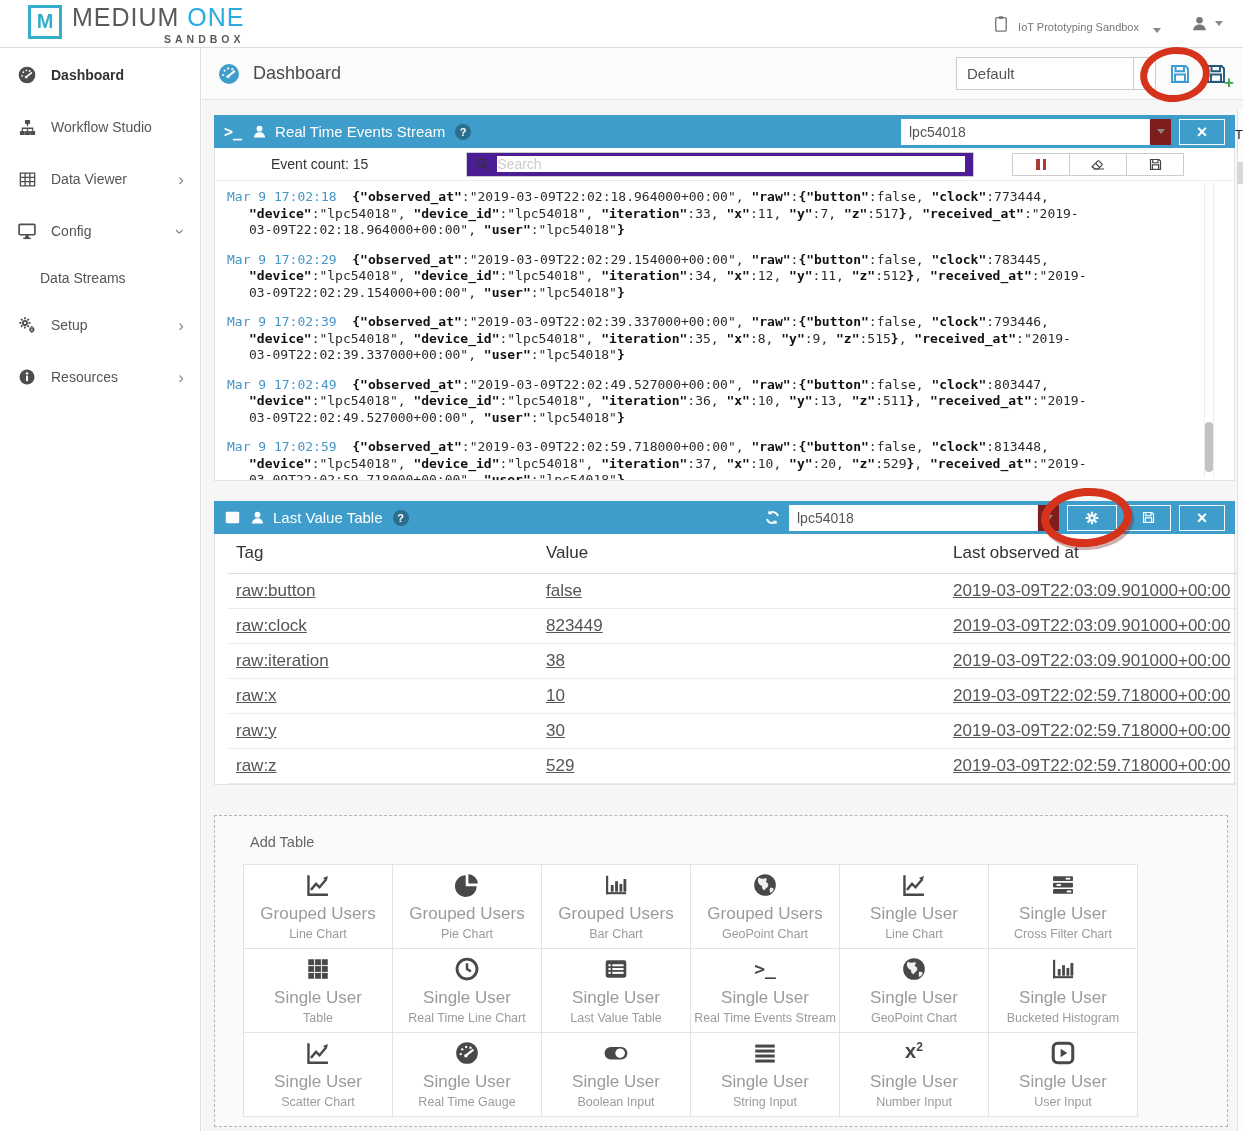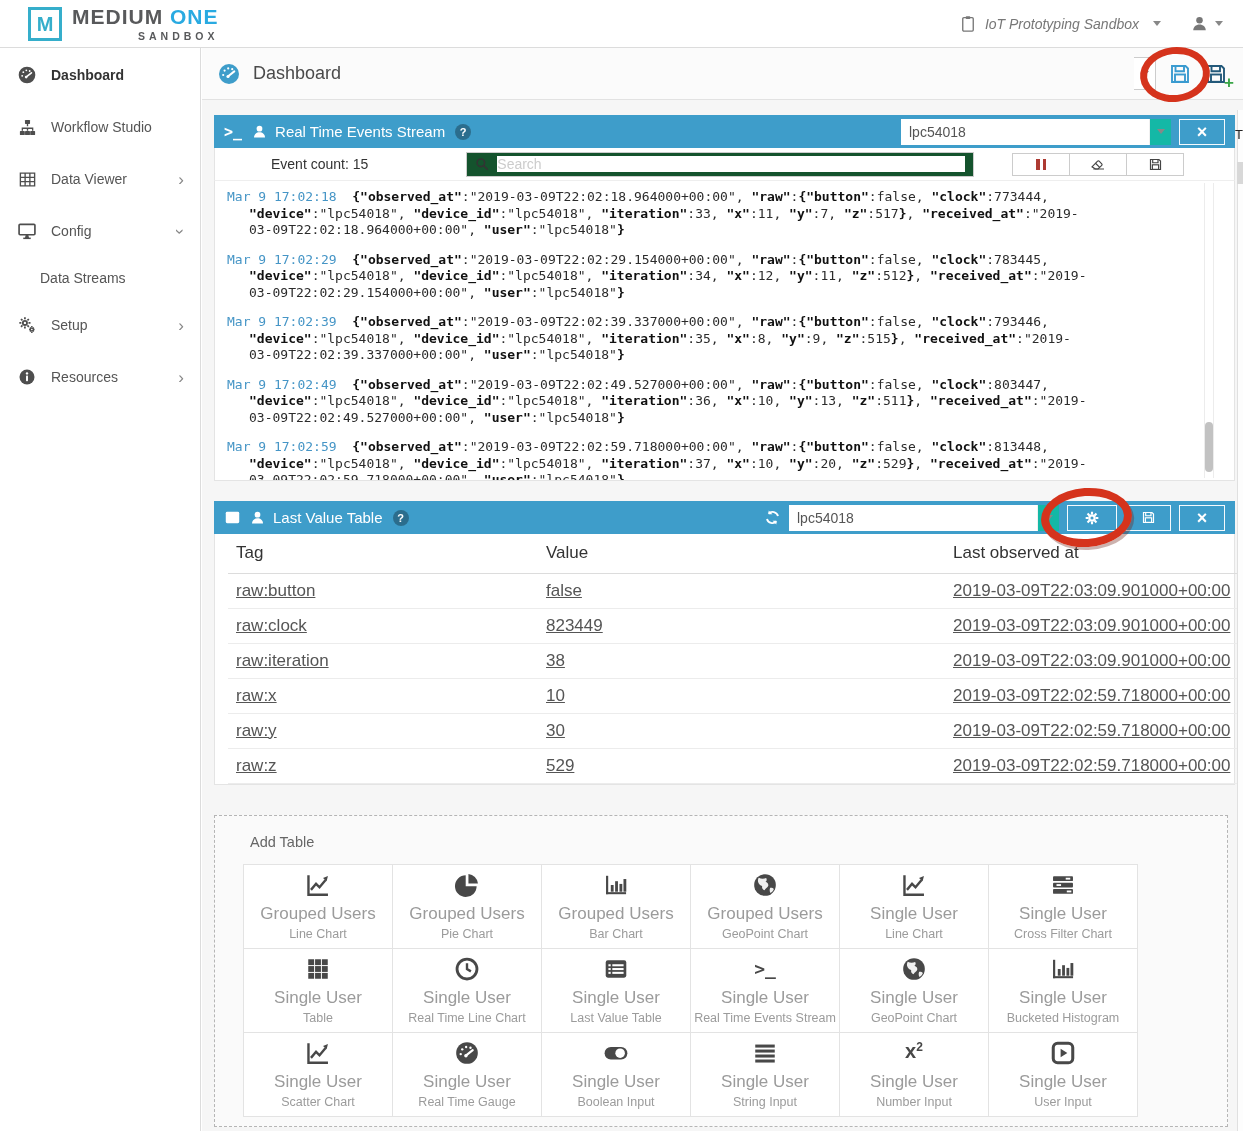--- a/index.html
+++ b/index.html
@@ -7,25 +7,25 @@
   body { font-family:"Liberation Sans", sans-serif; background:#fff; position:relative; color:#555; }
   svg.ic { display:block; }
 
   
   #top-header { position:absolute; top:0; left:0; right:0; height:48px; background:#fff;
     border-bottom:1px solid #dcdcdc; display:flex; align-items:center; z-index:6; }
   #logo { display:flex; align-items:flex-start; margin-left:28px; }
   .logo-square { width:34px; height:34px; border:3px solid #35aecb; display:flex; align-items:center;
     justify-content:center; color:#35aecb; font-weight:bold; font-size:20px; margin-top:2px; }
   .brand-text { margin-left:10px; }
-  .brand-line1 { font-size:21px; color:#58595b; letter-spacing:1px;font-weight:bold; }
+  .brand-line1 { font-size:25px; color:#58595b; letter-spacing:1px; }
   .brand-line1 .one { color:#29aae1; }
   .brand-sub { font-size:10.5px; color:#58595b; letter-spacing:4px; text-align:right; font-weight:bold; margin-top:1px; }
   .top-right { margin-left:auto; margin-right:20px; display:flex; align-items:center; gap:30px; color:#777; }
-  .workspace { display:flex; align-items:center; gap:8px; font-size:14px;font-style:italic; }
+  .workspace { display:flex; align-items:flex-end; gap:8px; font-size:11px; }
   .user-menu { display:flex; align-items:center; gap:7px; }
   .caret { display:inline-block; width:0; height:0; border-left:4.5px solid transparent;
     border-right:4.5px solid transparent; border-top:5.5px solid #888; }
 
   
   #sidebar { position:absolute; top:48px; left:0; width:201px; bottom:0; background:#fff;
     border-right:1px solid #dcdcdc; padding-top:1px; }
   .side-item { height:52px; display:flex; align-items:center; padding:0 14px; color:#555;
     font-size:14px; position:relative; cursor:pointer; }
   .side-item .ibox { width:26px; display:flex; justify-content:center; color:#4e4e4e; }
@@ -50,37 +50,37 @@
   .saveplus-plus { position:absolute; right:-6px; bottom:-7px; color:#3aa648; font-weight:bold; font-size:17px; }
 
   
   .widget { margin:0 8px 0 12px; }
   .widget-header { height:33px; background:#3e9dca; display:flex; align-items:center; padding:0 10px; color:#fff; }
   .wh-term { font-family:"DejaVu Sans Mono",monospace; font-weight:bold; font-size:15px; margin-right:10px; }
   .wh-title { font-size:15px; margin-left:8px; }
   .help-badge { width:16px; height:16px; border-radius:50%; background:rgba(0,0,0,0.3); color:#fff;
     font-size:11px; font-weight:bold; display:flex; align-items:center; justify-content:center; margin-left:10px; }
   .wh-right { margin-left:auto; display:flex; align-items:center; }
-  .wh-input-wrap { display:flex; align-items:center; background:#14b8a6; height:26px; }
+  .wh-input-wrap { display:flex; align-items:center; background:#7f1d1d; height:26px; }
   .wh-input { width:248px; height:26px; border:none; outline:none; padding:0 8px; font-size:14px; color:#555;
     font-family:"Liberation Sans",sans-serif; }
   .wh-input-caret { width:22px; height:26px; display:flex; align-items:center; justify-content:center;
     border-left:1px solid #f0f0f0; cursor:pointer; }
   .wh-btn { min-width:46px; height:26px; border:1.5px solid rgba(255,255,255,0.95); background:transparent;
     color:#fff; display:flex; align-items:center; justify-content:center; margin-left:8px; cursor:pointer; }
   .wh-btn .x { font-size:18px; font-weight:bold; line-height:1; }
   .wh-refresh { margin-right:8px; color:#fff; }
 
   
   #stream-widget { margin-top:15px; }
   .stream-toolbar { height:33px; background:#fff; border:1px solid #e4e4e4; border-top:none; border-bottom:1px solid #eee;
     display:flex; align-items:center; }
   .event-count { margin-left:56px; font-size:14px; color:#333; }
   .search-box { margin-left:98px; width:508px; height:25px; border:1px solid #ccc; display:flex;
-    align-items:center; padding:0 8px; background:#14532d; }
+    align-items:center; padding:0 8px; background:#4c1d95; }
   .search-box input { border:none; outline:none; flex:1; font-size:14px; color:#555; font-family:"Liberation Sans",sans-serif; }
   .search-box input::placeholder { color:#ccc; }
   .tool-btns { margin-left:auto; margin-right:50px; display:flex; }
   .tool-btn { width:58px; height:23px; border:1px solid #ccc; background:#fff; display:flex;
     align-items:center; justify-content:center; margin-left:-1px; cursor:pointer; color:#444; }
   .pause-ic { display:flex; gap:3px; }
   .pause-ic span { width:3.5px; height:11px; background:#ad3a32; display:block; }
   .stream-log { height:300px; background:#fff; border:1px solid #e4e4e4; border-top:none; position:relative;
     overflow:hidden; padding:8px 40px 0 12px; }
   .log-entry { font-family:"DejaVu Sans Mono",monospace; font-size:13px; line-height:16.5px; color:#2b2b2b;
@@ -375,20 +375,21 @@
 </div>
 
 <div id="main">
 
   <div id="dash-bar">
     <svg class="ic" width="24" height="24" style="color:#3e9dca">
         <use href="#i-gauge" xlink:href="#i-gauge"></use>
       </svg>
     <span class="title">Dashboard</span>
     <div class="dash-controls">
+      <input id="preset-input" value="Default" style="">
       <div class="preset-caret-btn">
         <span class="caret"></span>
       </div>
       <svg class="ic save-ic" width="24" height="24">
           <use href="#i-floppy" xlink:href="#i-floppy"></use>
         </svg>
       <div class="saveplus-wrap">
         <svg class="ic" width="24" height="24">
             <use href="#i-floppy" xlink:href="#i-floppy"></use>
           </svg>

